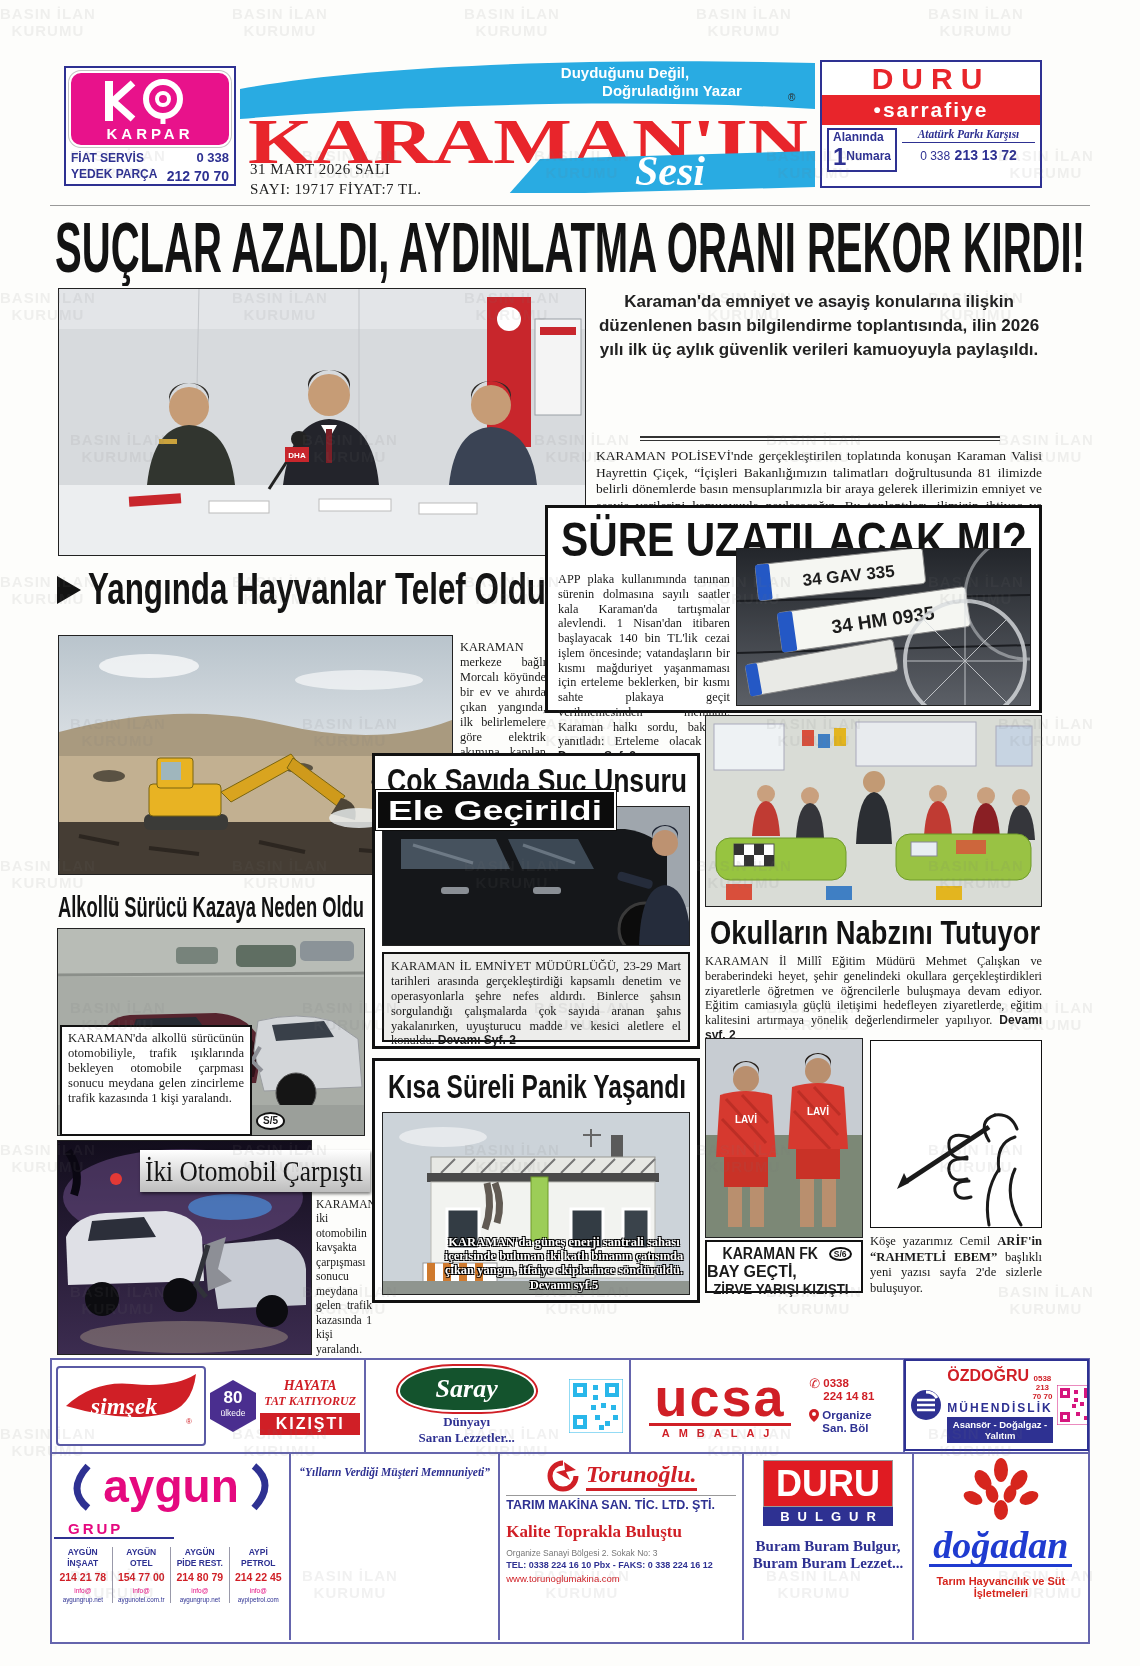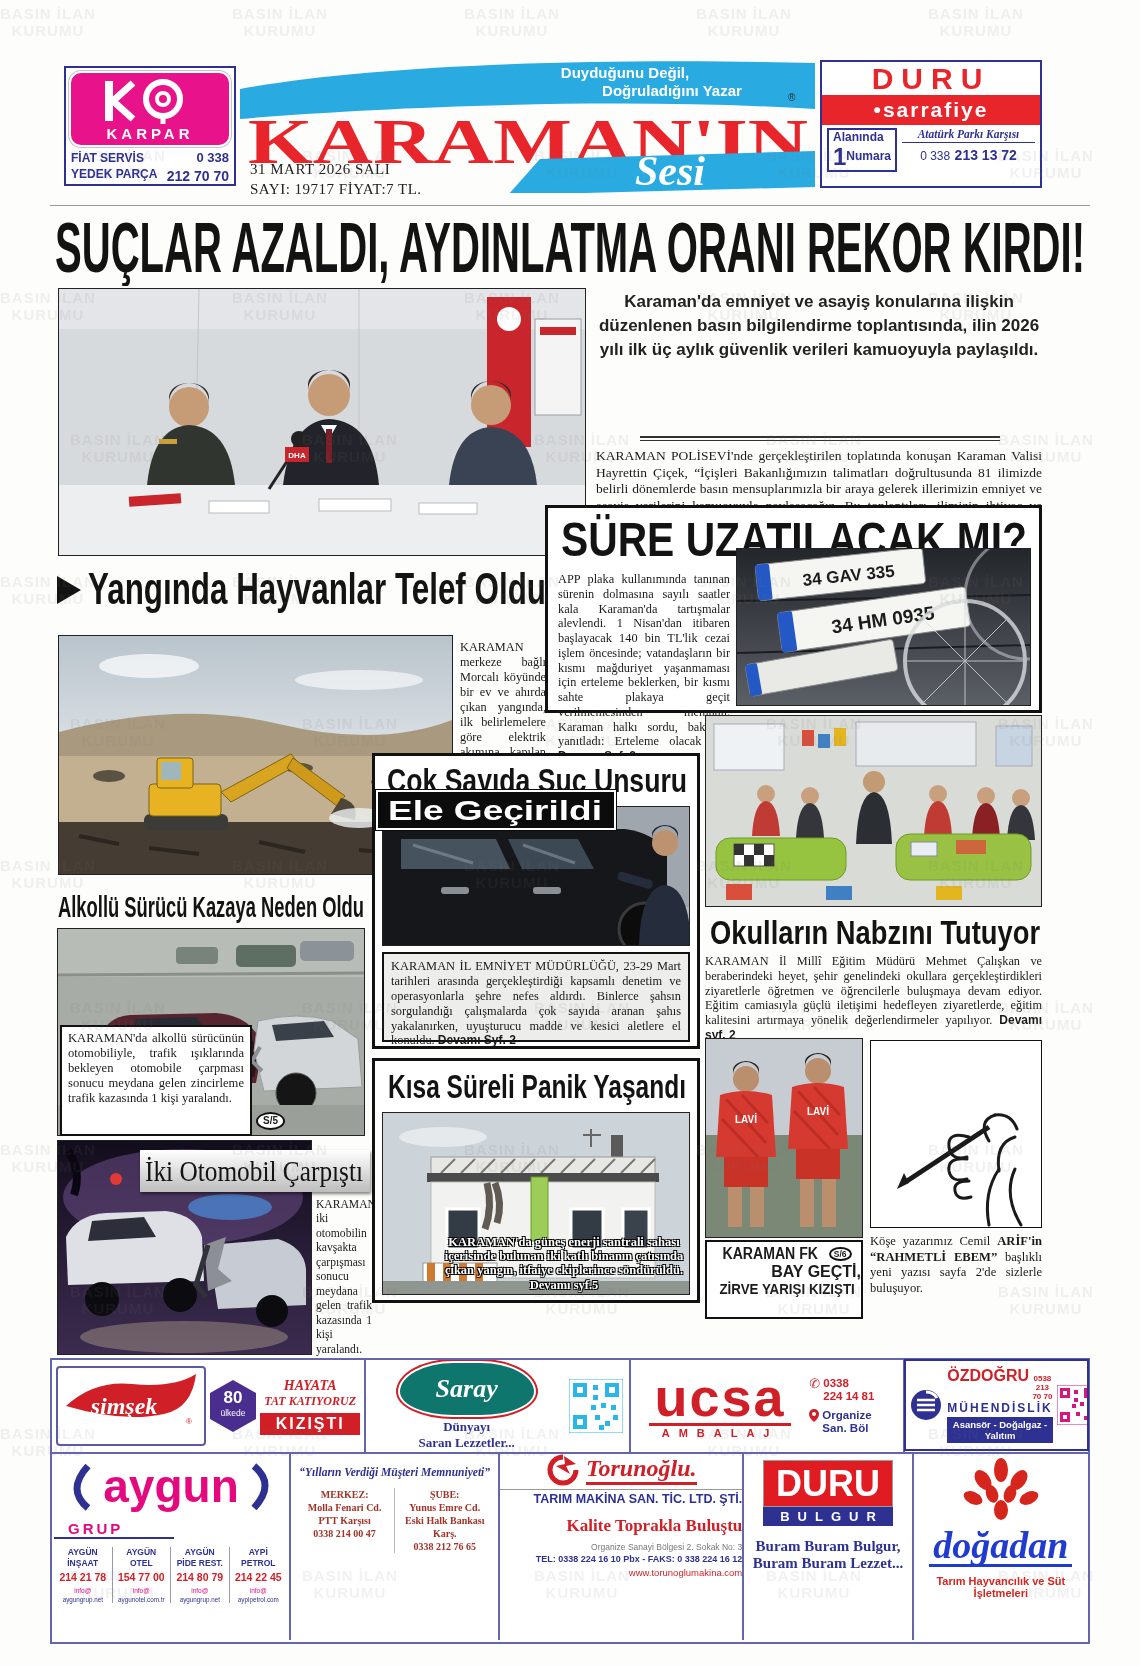--- a/index.html
+++ b/index.html
@@ -422,21 +422,21 @@
       <path d="M99,28 a13,13 0 0 1 26,0 l0,-5 a13,9 0 0 0 -26,0 z" fill="#241d18"></path>
       <path d="M86,48 q26,-8 52,0 l4,62 -60,0 z" fill="#d6392f"></path>
       <path d="M92,52 l40,44 M88,72 l36,38 M108,48 l26,28" stroke="#b22a22" stroke-width="3" opacity=".7"></path>
       <text x="112" y="76" text-anchor="middle" font-size="10" font-weight="bold" fill="#fff">LAVİ</text>
       <rect x="90" y="110" width="44" height="30" fill="#c93227"></rect>
       <rect x="94" y="140" width="14" height="48" fill="#b98f6e"></rect>
         <rect x="116" y="140" width="14" height="48" fill="#b98f6e"></rect>
     </g>
   </svg>
 </div>
-<div class="ab" style="left:705px;top:1240px;width:158px;height:79px;border:2px solid #111;background:#fff;text-align:right;padding-top:3px">
+<div class="ab" style="left:705px;top:1240px;width:158px;height:53px;border:2px solid #111;background:#fff;text-align:left;padding-top:3px">
   <div style="display:flex;justify-content:center;align-items:center;gap:4px">
     <span class="b" style="font-size:16px;transform:scaleX(.88);display:inline-block">KARAMAN FK</span>
     <span class="oval" style="font-size:8.5px;padding:0 3px">S/6</span>
   </div>
   <div class="b" style="font-size:16px">BAY GEÇTİ,</div>
   <div class="b" style="font-size:14.5px;transform:scaleX(.92)">ZİRVE YARIŞI KIZIŞTI</div>
 </div>
 
 <div class="ab" style="left:870px;top:1040px;width:172px;height:188px;border:1px solid #111;background:#fff">
   <svg width="170" height="186" viewBox="0 0 170 186">
@@ -475,21 +475,21 @@
       </div>
       <div style="flex:1;text-align:center">
         <div class="ser b" style="color:#d01f26;font-style:italic;font-size:14px">HAYATA</div>
         <div class="ser b" style="color:#d01f26;font-style:italic;font-size:12px">TAT KATIYORUZ</div>
         <div class="b" style="background:#d01f26;color:#fff;font-size:16px;letter-spacing:2px;margin-top:4px;padding:2px 0">KIZIŞTI</div>
       </div>
     </div>
 
     <div class="adcell" style="width:265px;display:flex;align-items:center;gap:8px;padding:4px 6px">
       <div style="flex:1;text-align:center">
-        <div style="margin:0 auto;width:138px;height:56px;background:#0f766e;border-radius:40% 40% 40% 40%/55% 55% 45% 45%;border:2px solid #fff;box-shadow:0 0 0 2px #d01f26;display:flex;align-items:center;justify-content:center">
+        <div style="margin:0 auto;width:138px;height:46px;background:#14532d;border-radius:40% 40% 40% 40%/55% 55% 45% 45%;border:2px solid #fff;box-shadow:0 0 0 2px #d01f26;display:flex;align-items:center;justify-content:center">
           <span class="ser b" style="color:#fff;font-style:italic;font-size:26px">Saray</span>
         </div>
         <div class="ser b" style="color:#2e3192;font-size:13px;margin-top:2px">Dünyayı</div>
         <div class="ser b" style="color:#2e3192;font-size:13px">Saran Lezzetler...</div>
       </div>
       <svg width="54" height="54">
         <rect width="54" height="54" fill="#fff" stroke="#29b7ea"></rect>
         <g fill="#29b7ea">
           <rect x="4" y="4" width="14" height="14"></rect>
             <rect x="36" y="4" width="14" height="14"></rect>
@@ -598,33 +598,23 @@
           <div class="b" style="color:#2e3192;font-size:8.5px"><span>AYPİ</span><br><span>PETROL</span></div>
           <div class="b" style="color:#d01f26;font-size:10.5px;margin-top:3px">214 22 45</div>
           <div style="color:#e5097f;font-size:6.5px;margin-top:3px">info@</div>
           <div style="color:#2e3192;font-size:6.3px">aypipetrol.com</div>
         </div>
       </div>
     </div>
 
     <div class="adcell" style="width:210px;padding:6px 4px;text-align:center">
       <div class="ser b" style="color:#2e3192;font-style:italic;font-size:11.5px;margin-top:6px">“Yılların Verdiği Müşteri Memnuniyeti”</div>
-      <div class="ser" style="display:flex;margin-top:10px">
-        <div style="flex:1;white-space:pre-line;color:#a13327;font-size:10px;font-weight:bold;line-height:1.3;border-right:1px solid #bbb">MERKEZ:
-Molla Fenari Cd.
-PTT Karşısı
-0338 214 00 47</div>
-        <div style="flex:1;white-space:pre-line;color:#a13327;font-size:10px;font-weight:bold;line-height:1.3">ŞUBE:
-Yunus Emre Cd.
-Eski Halk Bankası Karş.
-0338 212 76 65</div>
-      </div>
-    </div>
-
-    <div class="adcell" style="width:245px;text-align:right">
+    </div>
+
+    <div class="adcell" style="width:245px;padding:6px;text-align:left">
       <div style="display:flex;align-items:center;justify-content:center;gap:6px">
         <svg width="34" height="32">
           <path d="M17,3 a13,13 0 1 0 13,13" stroke="#d01f26" stroke-width="5" fill="none"></path>
           <polygon points="18,2 30,10 20,12 24,20 10,12 19,10" fill="#d01f26"></polygon>
         </svg>
         <span class="ser b" style="color:#d01f26;font-style:italic;font-size:24px;border-bottom:3px solid #d01f26">Torunoğlu.</span>
       </div>
       <div class="b" style="color:#2e3192;font-size:12.5px;margin-top:3px;border-top:1px solid #999;padding-top:2px">TARIM MAKİNA SAN. TİC. LTD. ŞTİ.</div>
       <div class="ser b" style="color:#d01f26;font-size:17px;margin-top:10px">Kalite Toprakla Buluştu</div>
       <div style="color:#777;font-size:8.5px;margin-top:6px">Organize Sanayi Bölgesi 2. Sokak No: 3</div>

